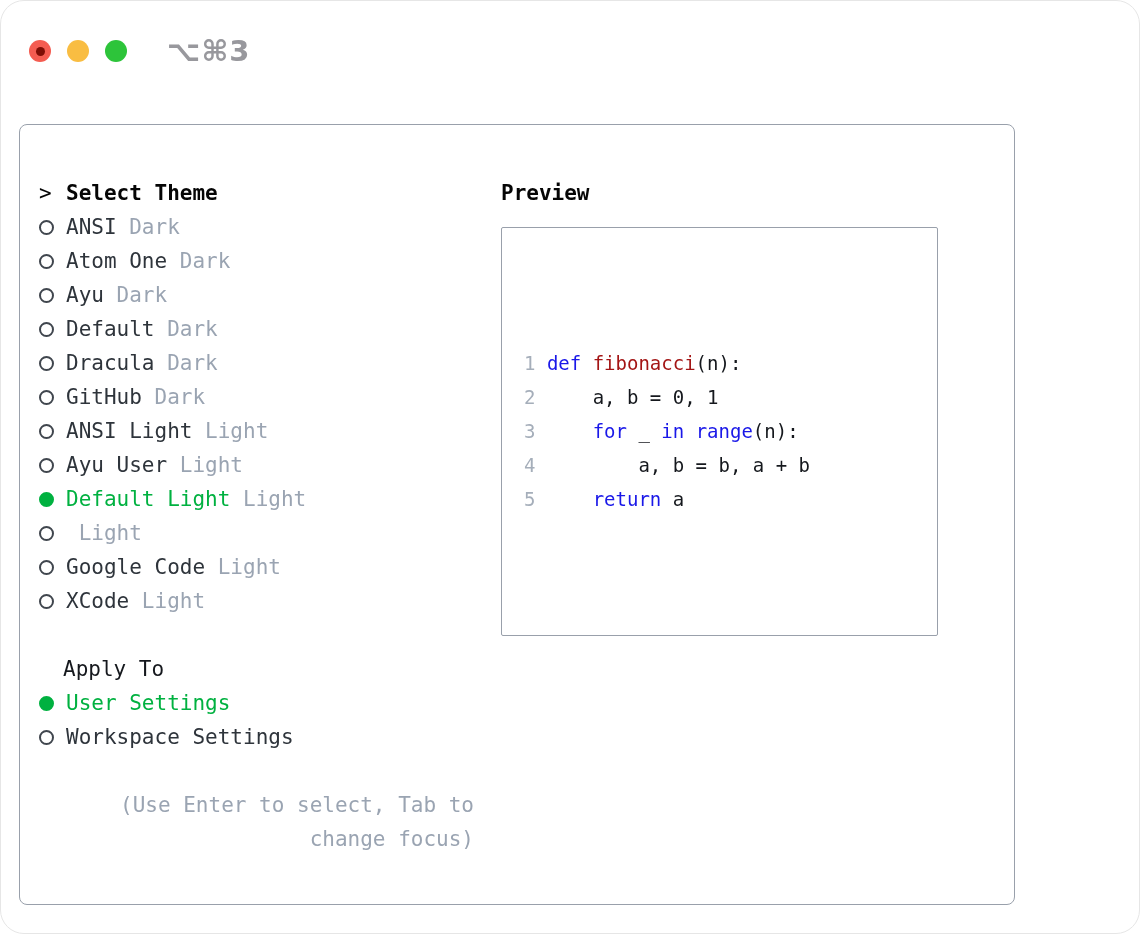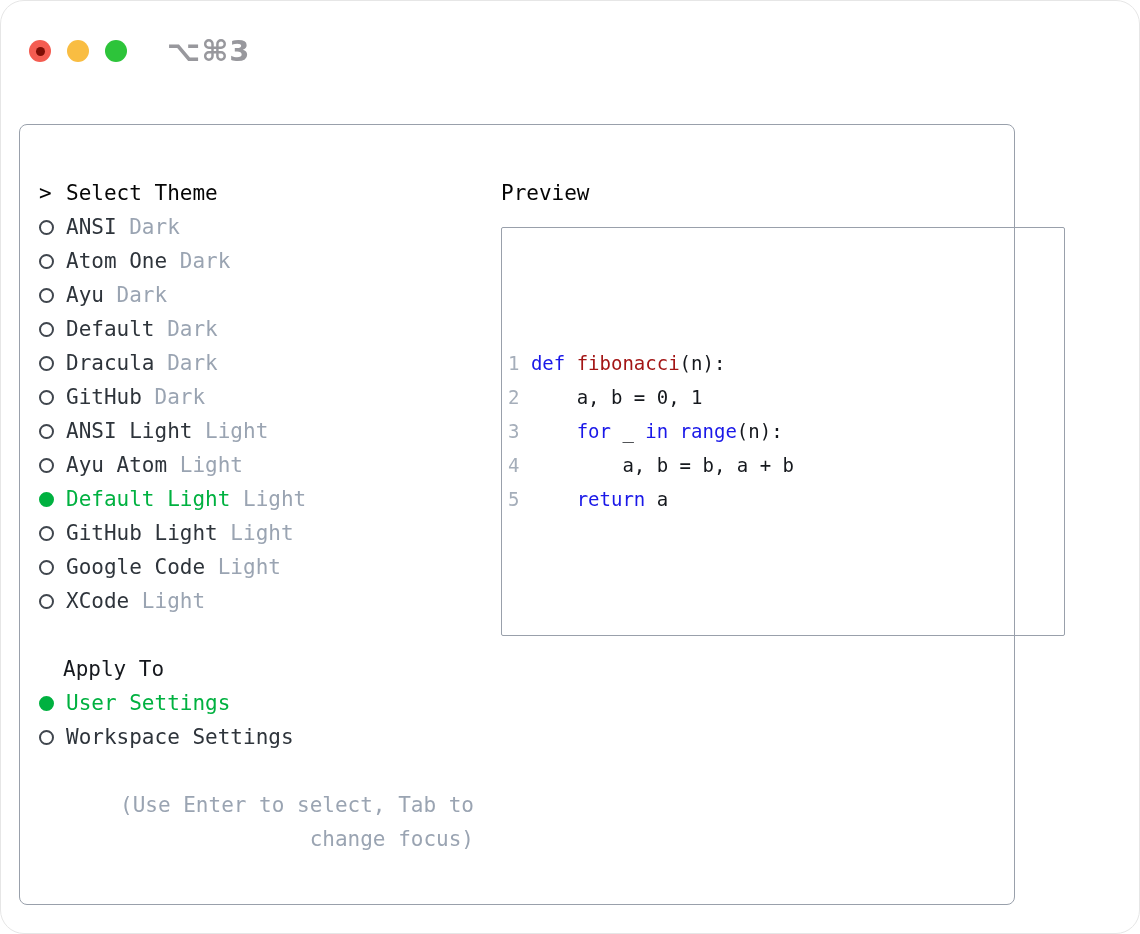--- a/index.html
+++ b/index.html
@@ -23,38 +23,38 @@
   }
   
   .panel {
     margin: 49px 0 0 18px; width: 996px; height: 781px; box-sizing: border-box;
     border: 1.5px solid var(--border_gray); border-radius: 8px;
     padding: 51px 0 0 19px; display: flex;
   }
   .left-col { width: 462px; flex: none; }
   .right-col { flex: 1; }
   .row { height: 34px; line-height: 34px; font-size: 21px; display: flex; align-items: center; white-space: pre; }
-  .bold { font-weight: normal; color: var(--title_black); text-align: center; }
+  .bold { font-weight: bold; color: var(--title_black); text-align: center; }
   .caret { color: var(--title_black); width: 27px; flex: none; }
   .radio {
     width: 15px; height: 15px; box-sizing: border-box; border-radius: 50%;
     border: 2px solid #40464e; margin-right: 12px; flex: none; background: transparent;
   }
   .radio.selected { border-color: var(--accent_green); background: var(--accent_green); }
   .item .name { color: var(--item_text); text-align: center; }
   .item.selected .name { color: var(--accent_green); }
   .item .variant { color: var(--muted_gray); }
   .section-title { margin-left: 24px; color: var(--code_text); }
   .spacer { height: 34px; }
   .hint { margin: 0; max-width: 435px; font-size: 21px; line-height: 34px; color: var(--muted_gray); text-align: right; }
   
   .preview-box {
-    margin-top: 17px; width: 564px; height: 409px; box-sizing: border-box;
+    margin-top: 17px; width: 437px; height: 409px; box-sizing: border-box;
     border: 1.5px solid var(--border_gray); border-radius: 2px;
-    padding: 50px 0 0 6px; font-size: 19px; line-height: 34px; white-space: pre; overflow: hidden;
+    padding: 50px 0 0 22px; font-size: 19px; line-height: 34px; white-space: pre; overflow: hidden;
   }
   .code-line { height: 34px; }
   .lnum { color: var(--line_number_gray); }
   .tok-keyword  { color: var(--keyword_blue); }
   .tok-function { color: var(--function_red); }
   .tok-plain    { color: var(--code_text); }
   .blank-line { height: 34px; }
 </style>
 </head>
 <body>
@@ -79,23 +79,23 @@
       </div>
 
       <div id="theme-list">
           <div class="row item"><span class="radio"></span><span class="name">ANSI</span><span class="variant"> Dark</span></div>
           <div class="row item"><span class="radio"></span><span class="name">Atom One</span><span class="variant"> Dark</span></div>
           <div class="row item"><span class="radio"></span><span class="name">Ayu</span><span class="variant"> Dark</span></div>
           <div class="row item"><span class="radio"></span><span class="name">Default</span><span class="variant"> Dark</span></div>
           <div class="row item"><span class="radio"></span><span class="name">Dracula</span><span class="variant"> Dark</span></div>
           <div class="row item"><span class="radio"></span><span class="name">GitHub</span><span class="variant"> Dark</span></div>
           <div class="row item"><span class="radio"></span><span class="name">ANSI Light</span><span class="variant"> Light</span></div>
-          <div class="row item"><span class="radio"></span><span class="name">Ayu Atom</span><span class="variant"> Light</span></div>
+          <div class="row item"><span class="radio"></span><span class="name">Ayu User</span><span class="variant"> Light</span></div>
           <div class="row item selected"><span class="radio selected"></span><span class="name">Default Light</span><span class="variant"> Light</span></div>
-          <div class="row item"><span class="radio"></span><span class="name">GitHub Light</span><span class="variant"> Light</span></div>
+          <div class="row item"><span class="radio"></span><span class="variant"> Light</span></div>
           <div class="row item"><span class="radio"></span><span class="name">Google Code</span><span class="variant"> Light</span></div>
           <div class="row item"><span class="radio"></span><span class="name">XCode</span><span class="variant"> Light</span></div>
         </div>
 
       <div class="spacer"></div>
 
       <div class="row section-title">
         <span>Apply To</span>
       </div>
 

